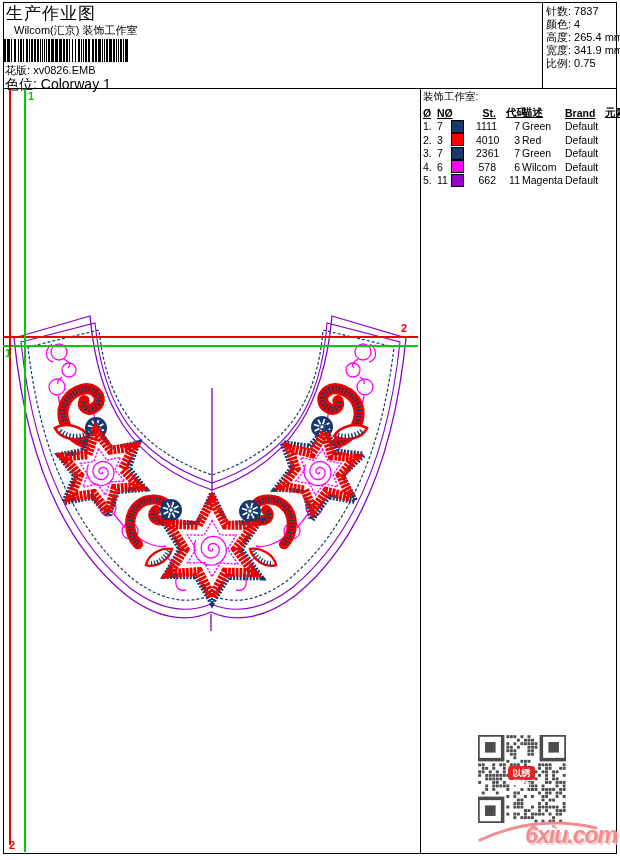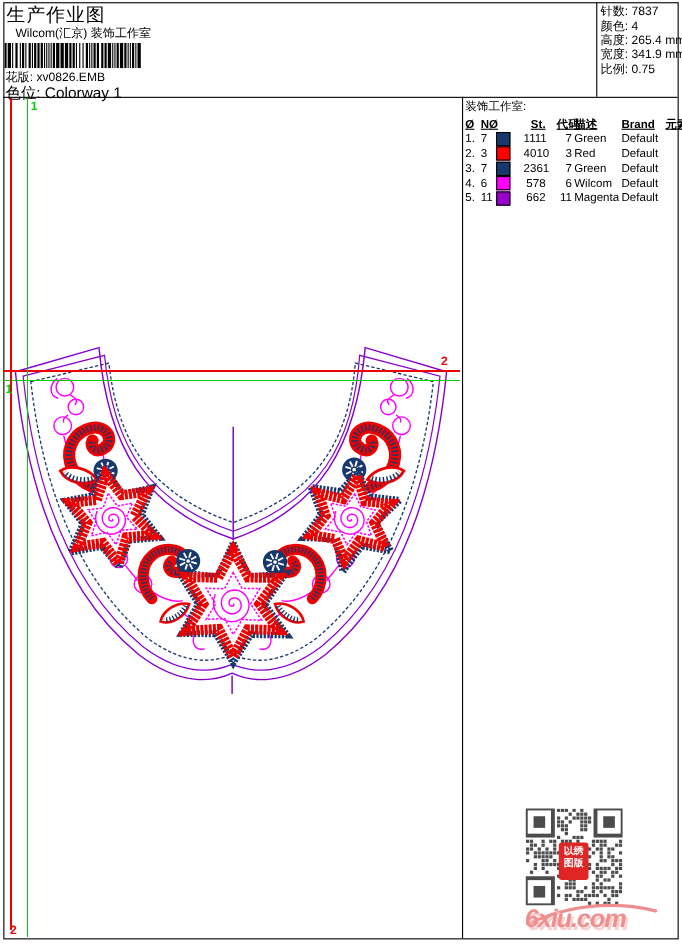--- a/index.html
+++ b/index.html
@@ -23,21 +23,21 @@
   .stats-row{white-space:nowrap;}
   #stop-panel{left:423px;top:90px;width:192px;font-size:10.5px;}
   #stop-title{white-space:nowrap;margin-bottom:2px;}
   .seq-grid{display:grid;grid-template-columns:14px 14px 17px 30px 24px 43px 40px 10px;
     align-items:center;height:13.5px;white-space:nowrap;}
   .seq-head span{font-weight:bold;text-decoration:underline;}
   .c-right{text-align:right;padding-right:2px;margin-left:8px;}
   .swatch{width:11px;height:11px;border:1px solid #000;}
   #design-svg{left:0;top:0;width:620px;height:860px;pointer-events:none;}
   #qr-box{left:478px;top:735px;width:88px;height:88px;}
-  #qr-seal{position:absolute;left:30px;top:31px;width:27px;height:34px;background:#e02525;
+  #qr-seal{position:absolute;left:30px;top:31px;width:27px;height:14px;background:#e02525;
     border-radius:3px;color:#fff;font-size:9px;line-height:11px;text-align:center;
     font-weight:bold;padding-top:2px;box-sizing:border-box;}
   #watermark{left:477px;top:822px;width:140px;font-size:23px;font-weight:bold;font-style:italic;
     letter-spacing:-1px;text-shadow:2px 2px 0 rgba(250,190,190,.75);white-space:nowrap;}
   #watermark-swoosh{position:absolute;left:476px;top:816px;width:124px;height:26px;}
 </style>
 </head>
 <body>
 
 <div id="page-border"></div>
@@ -559,13 +559,13 @@
       <rect x="7.04" y="70.4" width="10.56" height="10.56" fill="#4c4c4c"></rect>
     </svg>
   <div id="qr-seal">
     <div>以绣</div>
     <div>图版</div>
   </div>
 </div>
 <svg id="watermark-swoosh" class="abs" viewBox="0 0 124 26">
     <path d="M4,24 Q60,-2 120,12" fill="none" stroke="#ef8e8e" stroke-width="3" stroke-linecap="round"></path>
   </svg>
-<div id="watermark" class="abs" style="color: rgb(239, 142, 142);">6xiu.com</div>
+<div id="watermark" class="abs" style="color: rgb(239, 142, 142); text-align: right;">6xiu.com</div>
 
 </body></html>

